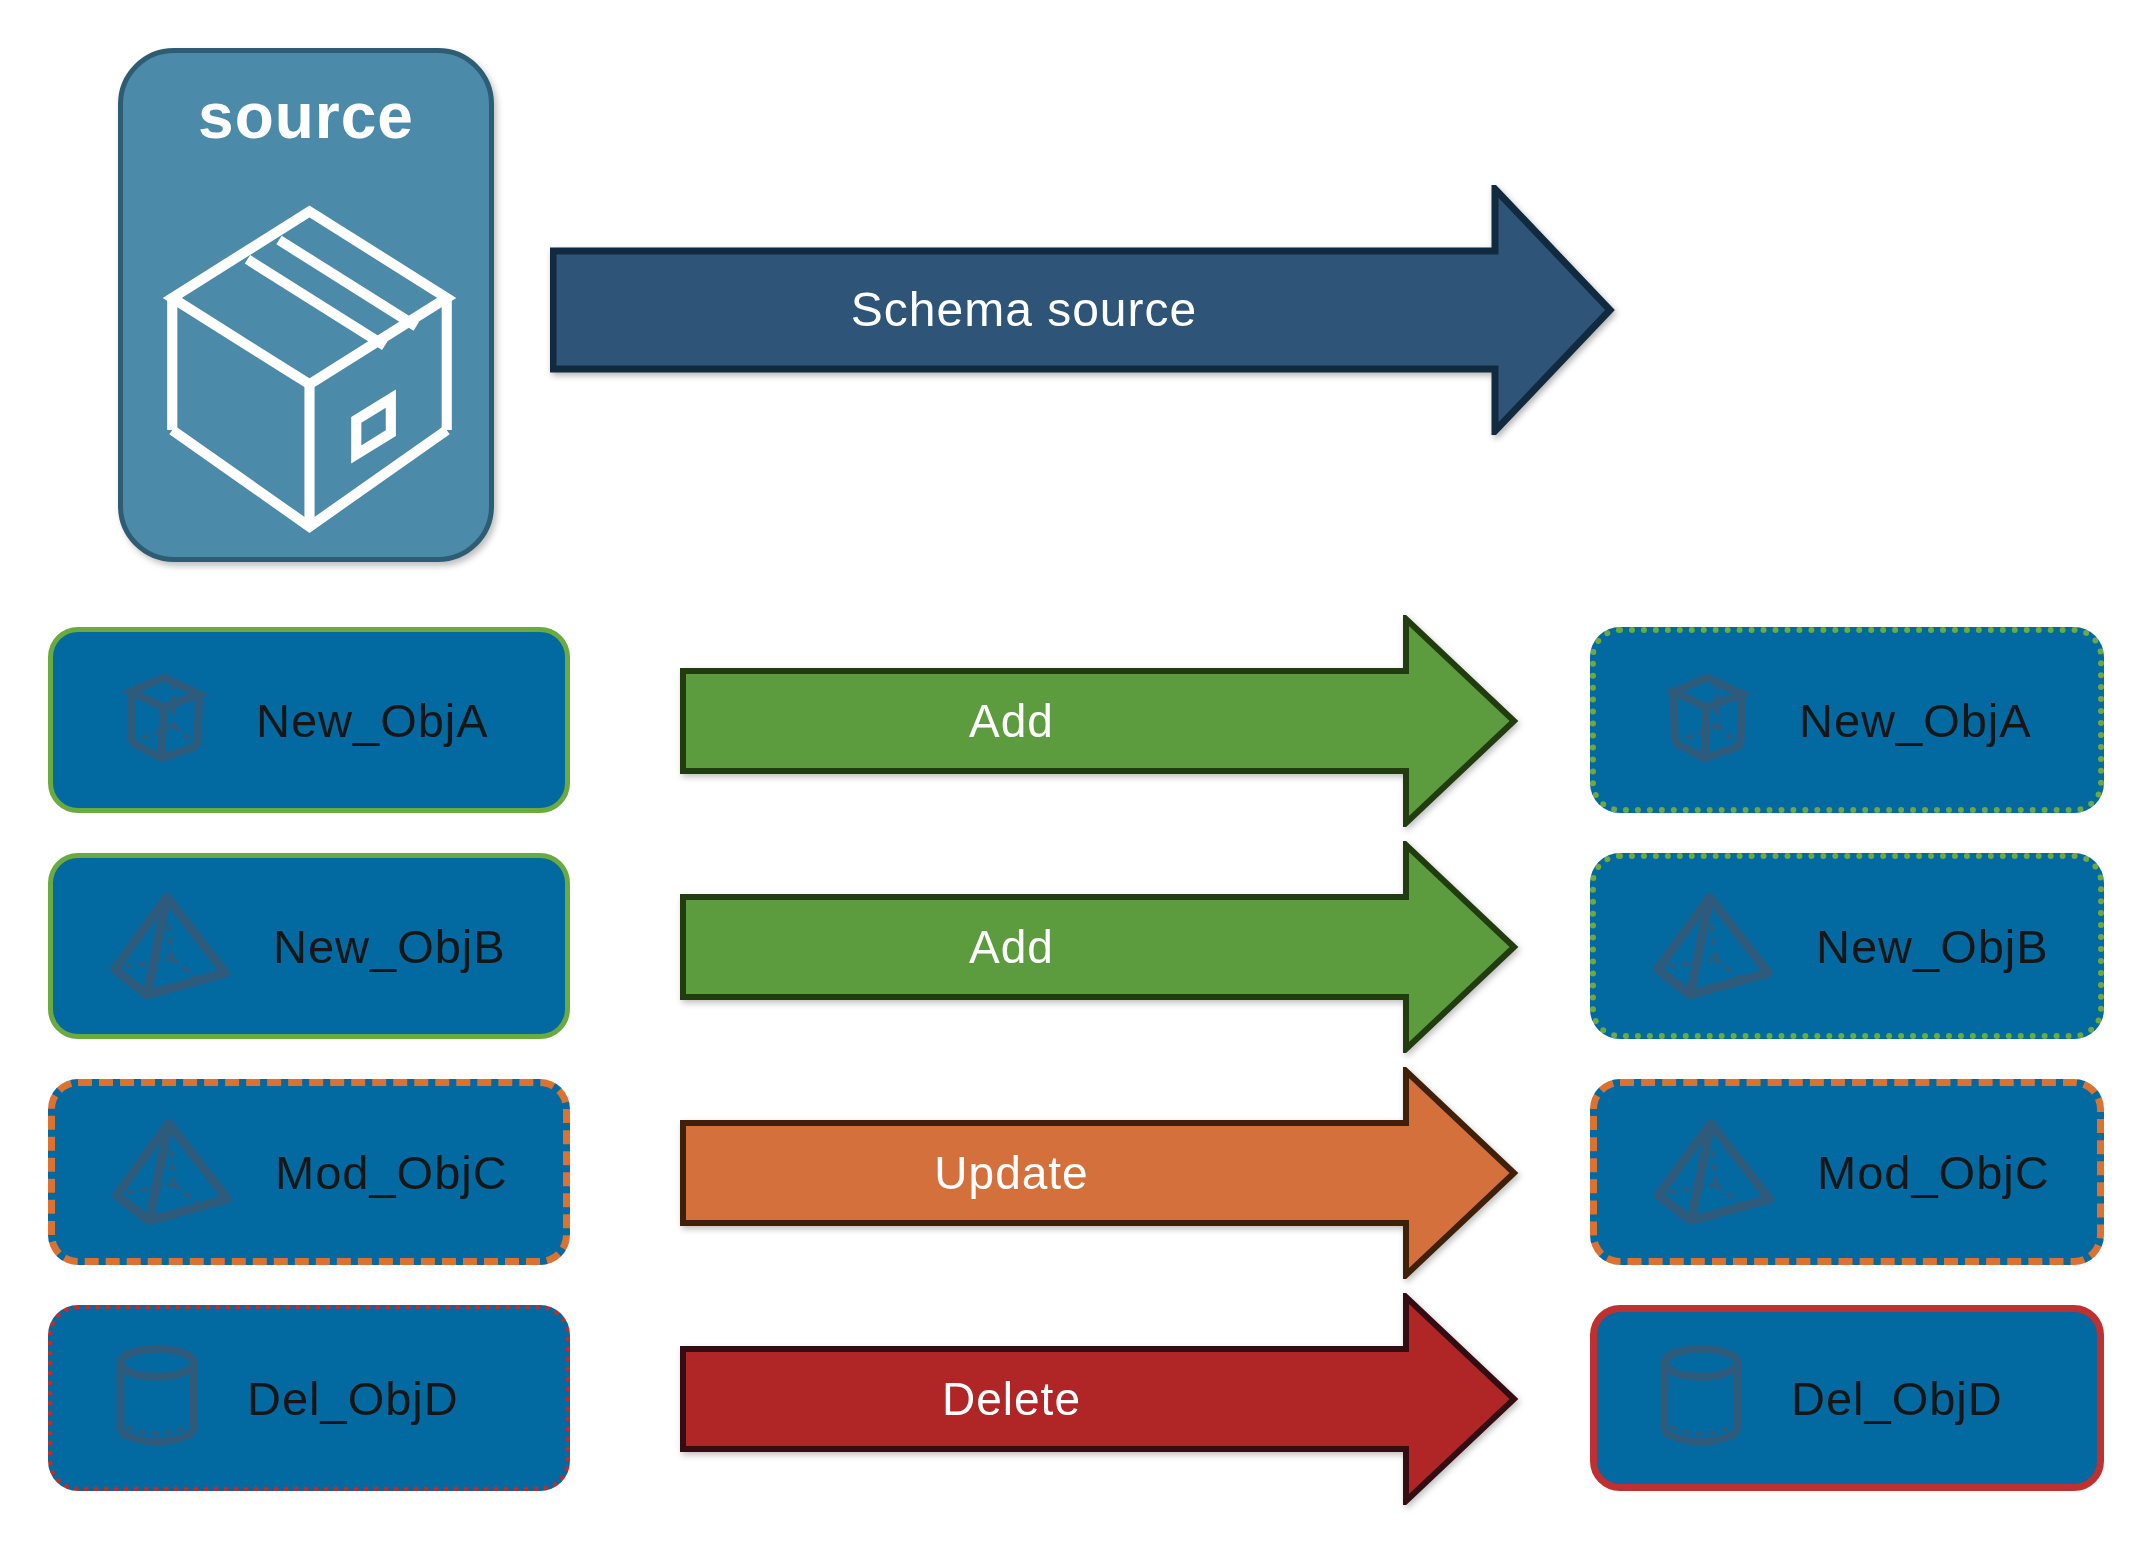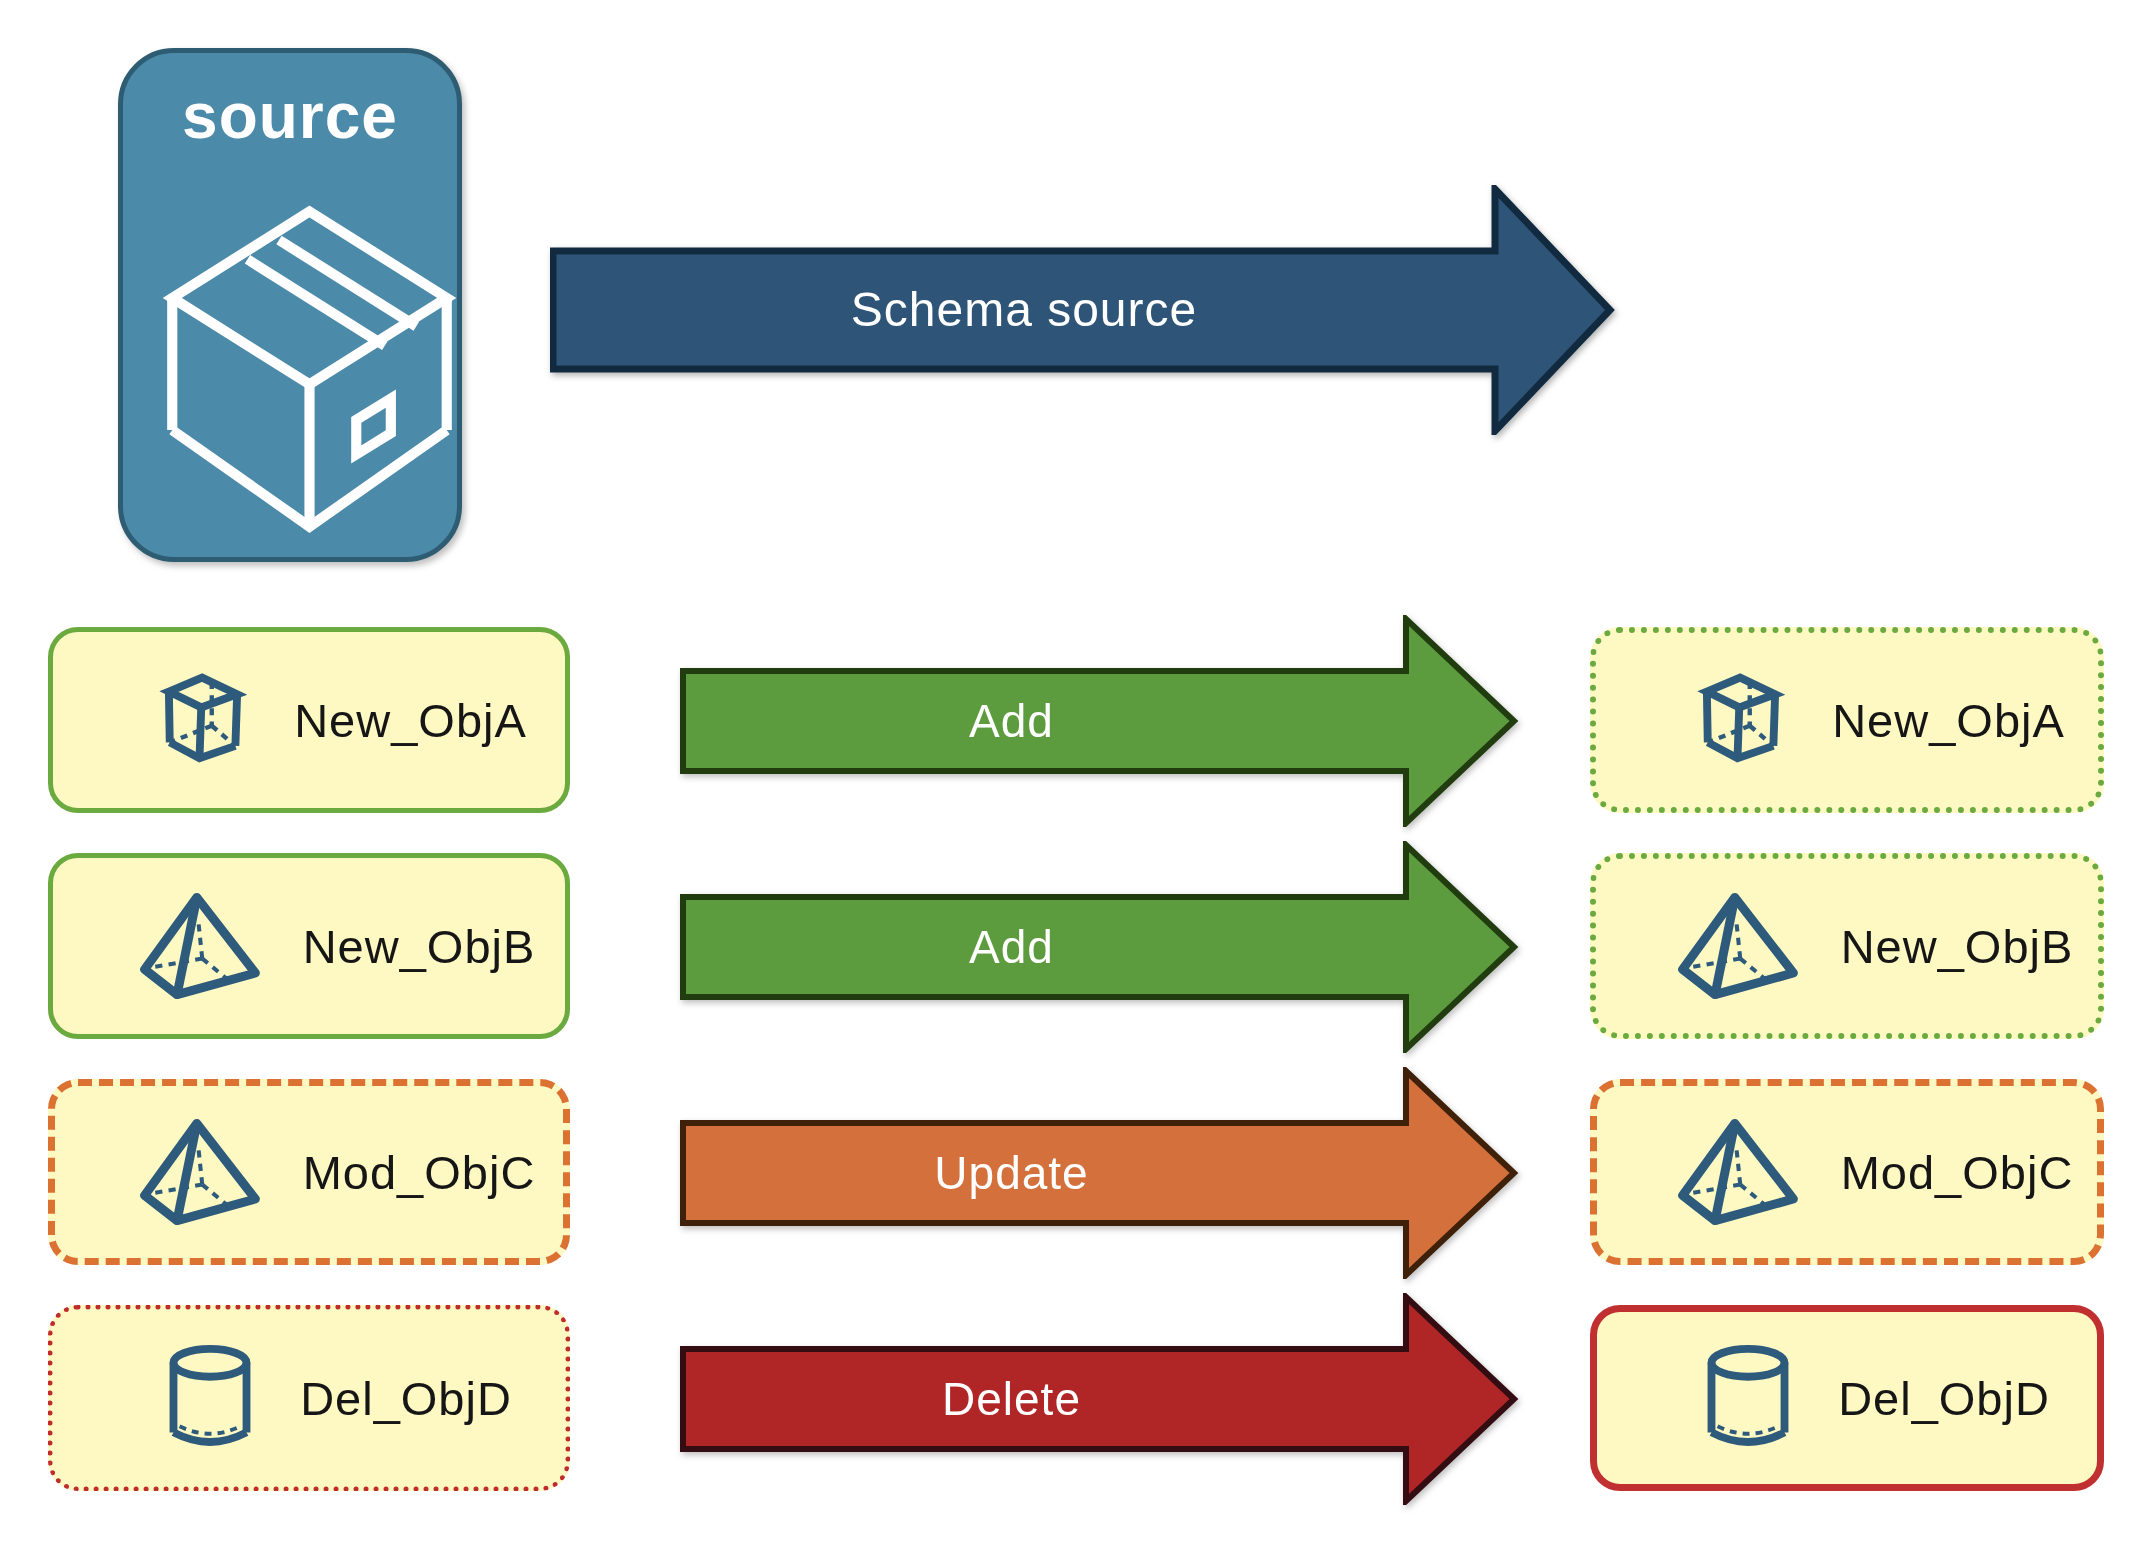--- a/index.html
+++ b/index.html
@@ -1,41 +1,41 @@
 <!DOCTYPE html>
 <html><head>
 <meta charset="utf-8">
 <style>
   html,body{margin:0;padding:0;background:#ffffff;}
   body{font-family:"Liberation Sans", sans-serif;}
   .canvas{position:relative;width:2150px;height:1550px;background:#ffffff;overflow:hidden;}
 
   
-  .panel{position:absolute;top:48px;width:344px;height:514px;background:#4B8AA9;
+  .panel{position:absolute;top:48px;width:376px;height:514px;background:#4B8AA9;
          border:5px solid #2E5D73;border-radius:56px;box-sizing:border-box;
          box-shadow:3px 4px 6px rgba(0,0,0,.25);}
   .panel-src{left:118px;}
   .panel-tgt{left:1660px;width:385px;}
   .panel-title{margin-top:26px;text-align:center;color:#ffffff;font-size:64px;
                font-weight:bold;letter-spacing:1px;}
   .panel-icon{position:absolute;}
   .pkg{left:34px;top:138px;}
   .db{left:76px;top:150px;}
 
   
   .compare-arrow{position:absolute;left:550px;top:185px;
                  filter:drop-shadow(2px 3px 3px rgba(0,0,0,.3));}
   .compare-arrow polygon{fill:#2E5578;stroke:#122A3F;stroke-width:7;}
   .compare-label{position:absolute;left:553px;top:251px;width:942px;height:117px;
                  display:flex;align-items:center;justify-content:center;
                  color:#ffffff;font-size:48px;letter-spacing:1px;}
 
   
-  .obj-box{position:absolute;height:186px;background:#fef9c3;border-radius:30px;
-           display:flex;align-items:center;padding-left:56px;gap:42px;box-sizing:border-box;justify-content:center;}
+  .obj-box{position:absolute;height:186px;background:#0369a1;border-radius:30px;
+           display:flex;align-items:center;padding-left:56px;gap:42px;box-sizing:border-box;}
   .obj-box.left{left:48px;width:522px;}
   .obj-box.right{left:1590px;width:514px;}
   .b-solid-green {border:5px solid  #6BAA3F;}
   .b-dotted-green{border:6px dotted #6BAA3F;}
   .b-dashed-orange{border:7px dashed #DB7232;}
   .b-dotted-red  {border:5px dotted #C02B2B;}
   .b-solid-red   {border:7px solid  #C03030;}
   .obj-label{font-size:47px;color:#161616;letter-spacing:1px;}
 
   

